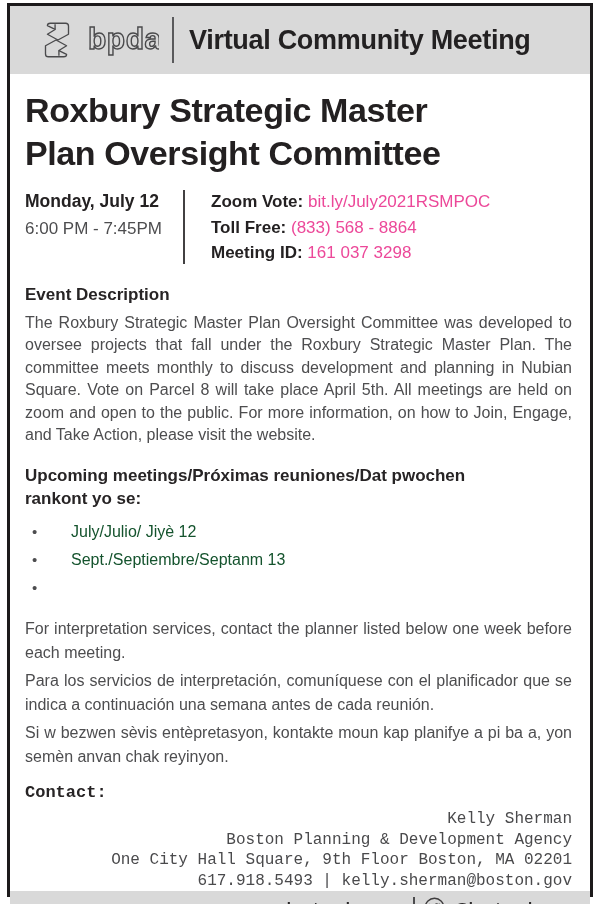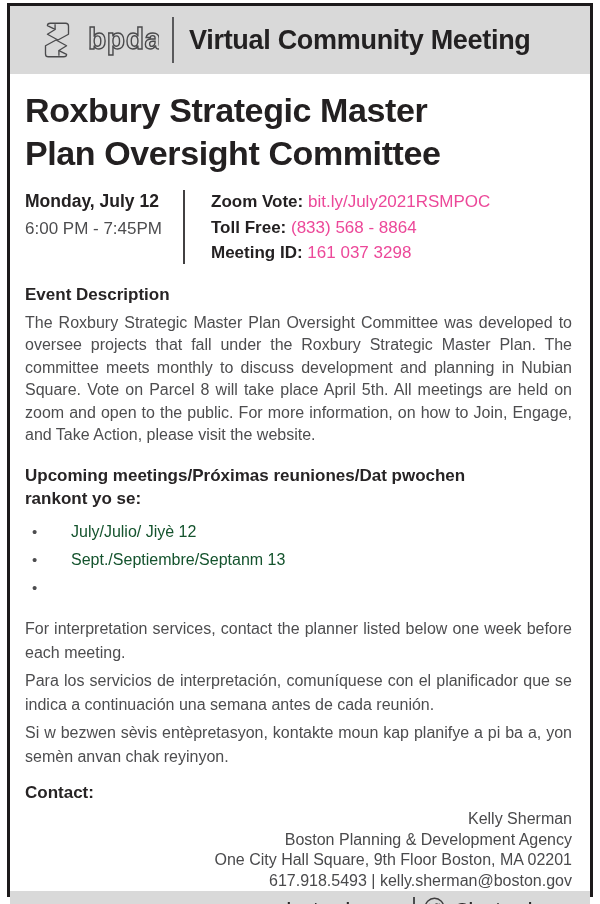--- a/index.html
+++ b/index.html
@@ -47,21 +47,21 @@
     margin:6px 0 0 0;font-size:16px;line-height:22.6px;color:#4d4d4f;
     text-align:justify;
   }
   .upcoming-list{list-style:none;margin:8px 0 0 0;padding:0;}
   .upcoming-list li{display:flex;line-height:28px;font-size:16px;color:#14532d;padding-left:7px;}
   .bullet{width:39px;flex:none;}
   .bullet::before{content:"\2022";font-size:15px;color:#4d4d4f;}
   .interp{margin-top:15px;}
   .interp p{margin:0;font-size:16px;line-height:24px;color:#4d4d4f;text-align:justify;}
   .interp p + p{margin-top:4px;}
-  .contact{margin-top:12px;}
+  .contact{margin-top:12px;font-family:Liberation Mono, monospace;}
   .contact-line{font-size:16px;line-height:20.5px;color:#4a4a4c;text-align:right;}
   .contact-line.first{margin-top:5px;}
   
   .footer-band{
     flex:none;height:54px;background:#d9d9d9;box-sizing:border-box;
     margin-top:auto;padding:2px 32px 0 0;
     display:flex;flex-direction:column;align-items:flex-end;
   }
   .footer-row1{display:flex;align-items:center;height:28px;gap:9px;}
   .site,.handle{font-size:15px;font-weight:bold;color:#2b292a;}

